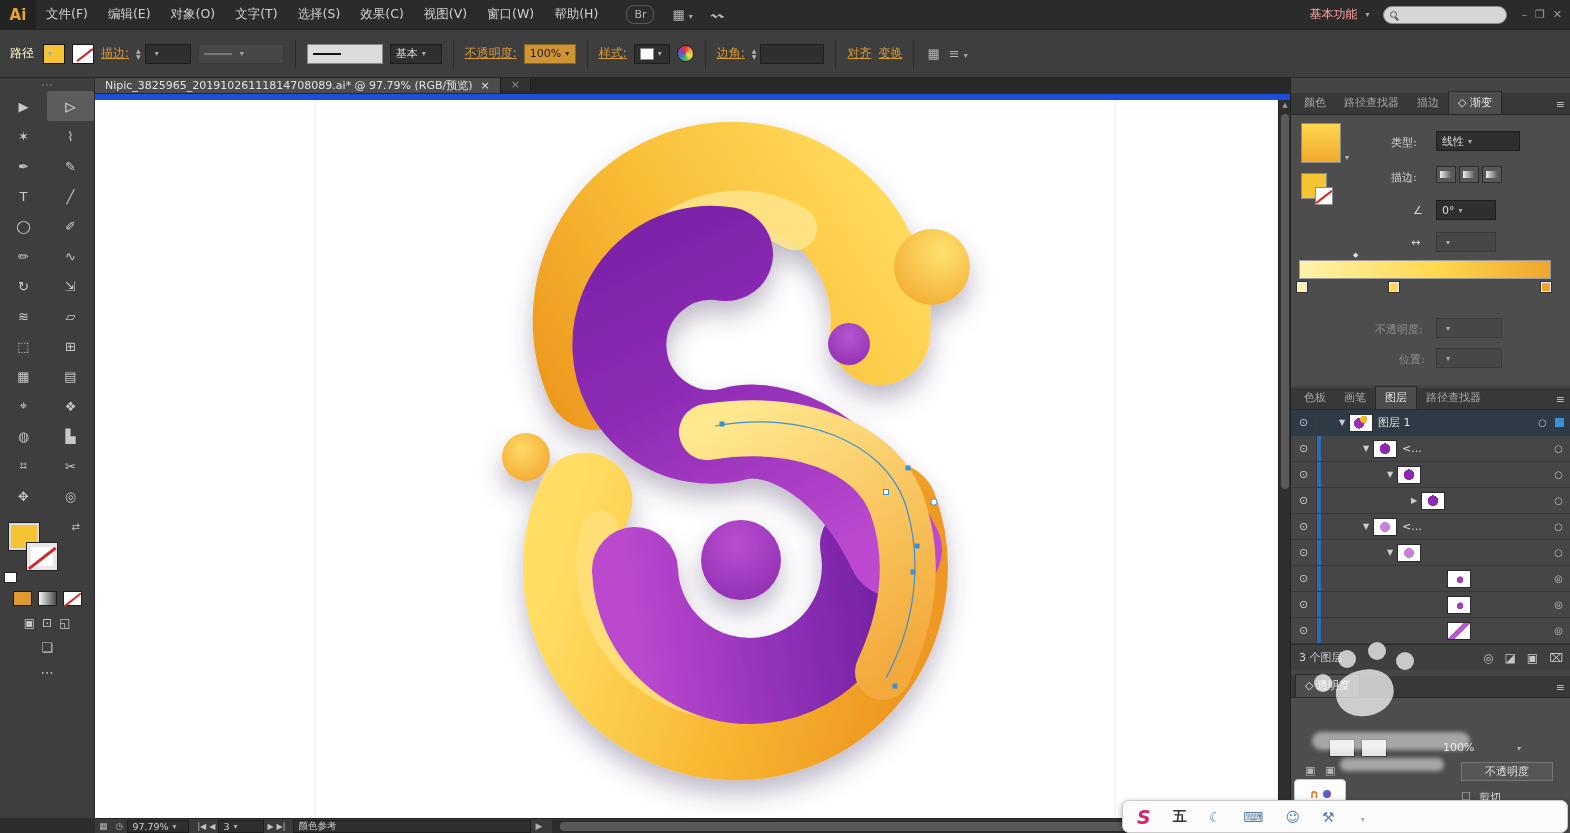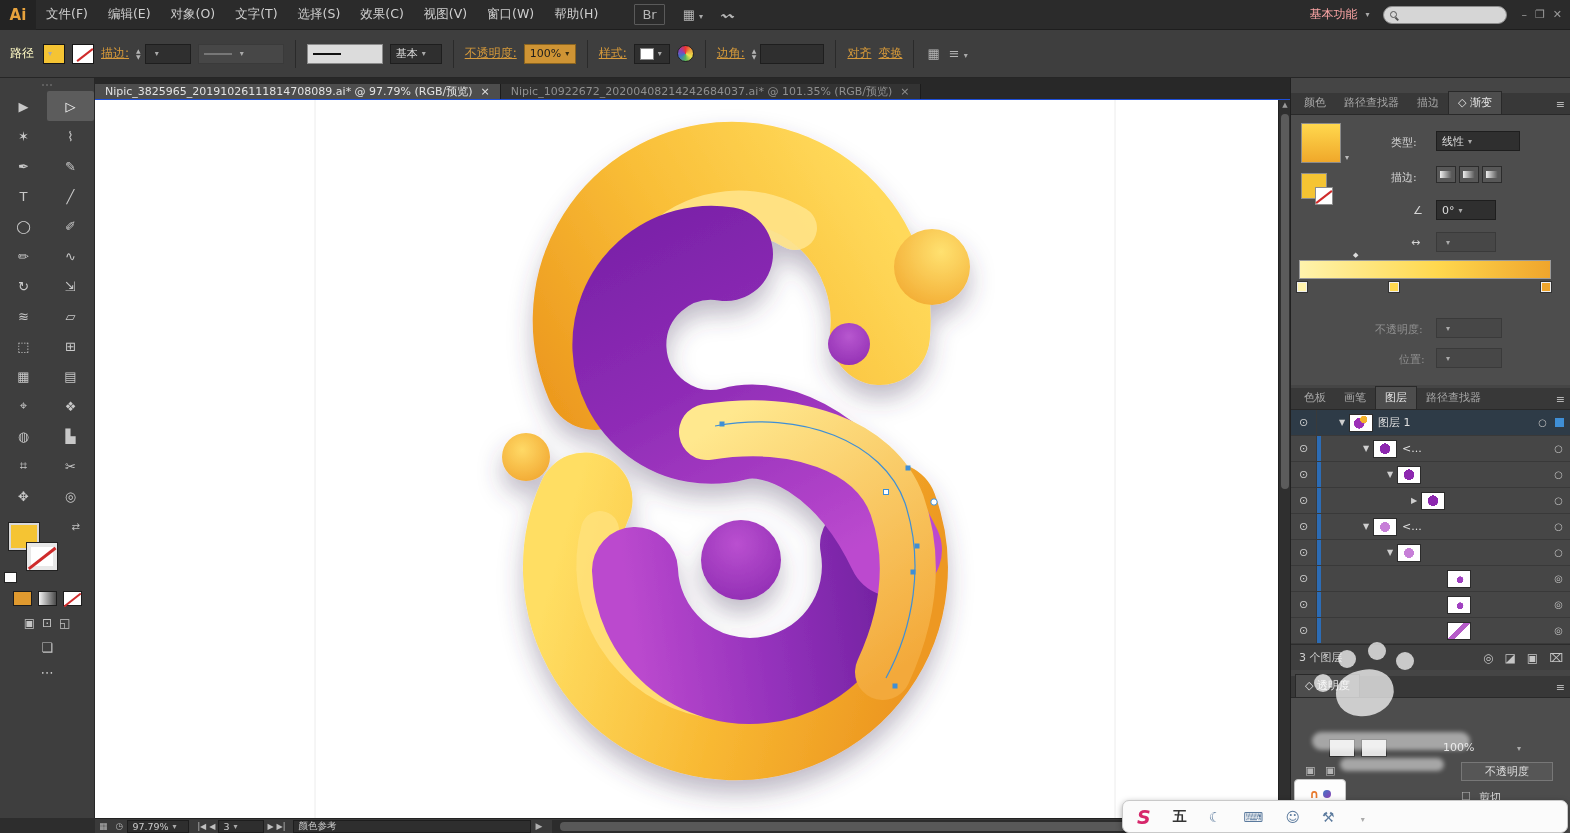--- a/index.html
+++ b/index.html
@@ -3,21 +3,21 @@
 <meta charset="utf-8">
 <style>
 *{margin:0;padding:0;box-sizing:border-box}
 html,body{width:1570px;height:833px;overflow:hidden}
 body{position:relative;background:#2d2d2d;font-family:"DejaVu Sans","Liberation Sans",sans-serif;font-size:12px;color:#d4d4d4}
 
 
 .menubar{position:absolute;left:0;top:0;width:1570px;height:30px;background:#2b2b2b;border-bottom:1px solid #1e1e1e;display:flex;align-items:center;z-index:20}
 .ai-logo{width:36px;height:30px;background:#232323;color:#e8a33d;font-weight:bold;font-size:15px;display:flex;align-items:center;justify-content:center}
 .menu-item{padding:0 10px;height:30px;display:flex;align-items:center;color:#cfcfcf;font-size:12.5px;cursor:default}
-.br-btn{margin-left:26px;padding:2px 7px;border:1px solid #5a5a5a;border-radius:1px;color:#b5b5b5;font-size:13px}
+.br-btn{margin-left:18px;padding:2px 7px;border:1px solid #5a5a5a;border-radius:8px;color:#b5b5b5;font-size:11px}
 .mb-icon{margin-left:18px;color:#b5b5b5;font-size:13px}
 .mb-right{margin-left:auto;display:flex;align-items:center;gap:14px;padding-right:8px}
 .workspace{color:#fca5a5;font-size:12px;display:flex;align-items:center;gap:4px}
 .searchbox{width:124px;height:18px;background:#d6d6d6;border:1px solid #8c8c8c;border-radius:9px;display:flex;align-items:center;padding:0 6px;gap:4px}
 .mag{width:7px;height:7px;border:1.5px solid #555;border-radius:50%;position:relative;flex:none}
 .mag::after{content:"";position:absolute;width:4px;height:1.5px;background:#555;transform:rotate(45deg);right:-3px;bottom:-2px}
 .searchbox input{flex:1;border:none;background:transparent;font-size:10px;color:#333;outline:none;min-width:10px}
 .winbtns{display:flex;gap:8px;color:#9a9a9a;font-size:11px}
 
 
@@ -33,21 +33,21 @@
 .swatch{width:22px;height:20px;border:1px solid #161616;position:relative;flex:none}
 .swatch.fill{background:#f5c433}
 .swatch.stroke{background:#fff}
 .swatch.stroke::after,.none-slash::after{content:"";position:absolute;left:-2px;right:-2px;top:50%;height:2px;background:#cf2b2b;transform:rotate(-38deg)}
 .stepper{display:inline-flex;flex-direction:column;justify-content:center;color:#b5b5b5;font-size:6px;line-height:6px;margin-right:-3px}
 .vsep{width:1px;height:28px;background:#2a2a2a;margin:0 4px}
 .recolor{width:17px;height:17px;border-radius:50%;background:conic-gradient(#e33,#e8a33d,#efe34a,#59b55a,#3f76c5,#8e3fb5,#e33);border:1px solid #222}
 .strokeline{display:inline-block;width:28px;height:2px;background:#111;margin-right:4px}
 
 
-.tabbar{position:absolute;left:95px;top:78px;width:1195px;height:22px;background:#282828;border-bottom:1px solid #1d4ed8;display:flex;align-items:flex-end;z-index:15}
+.tabbar{position:absolute;left:95px;top:78px;width:1195px;height:22px;background:#282828;border-bottom:6px solid #1d4ed8;display:flex;align-items:flex-start;z-index:15}
 .doctab{display:flex;align-items:center;padding:0 10px;font-size:11px;border-right:1px solid #1c1c1c;gap:8px;white-space:nowrap}
 .doctab.active{background:#4d4d4d;color:#e2e2e2}
 .doctab.inactive{background:#333;color:#8f8f8f}
 .doctab .x{font-size:11px;color:inherit}
 
 
 .toolbar{position:absolute;left:0;top:78px;width:95px;height:740px;background:#3e3e3e;border-right:1px solid #272727;z-index:15}
 .tb-grip{height:13px;display:flex;align-items:center;justify-content:center;gap:2px}
 .tb-grip i{width:2px;height:2px;background:#6a6a6a;border-radius:50%}
 .tools{display:grid;grid-template-columns:1fr 1fr}
@@ -217,21 +217,20 @@
   <span class="mb-icon" style="margin-left:2px">▦</span>
   <span class="mb-icon dd" style="margin-left:2px">≡</span>
 </div>
 
 <div class="tabbar">
   <div class="doctab active">
     <span>Nipic_3825965_20191026111814708089.ai* @ 97.79% (RGB/预览)</span>
     <span class="x">×</span>
   </div>
   <div class="doctab inactive">
-    <span>Nipic_10922672_20200408214242684037.ai* @ 101.35% (RGB/预览)</span>
     <span class="x">×</span>
   </div>
 </div>
 
 <div class="toolbar">
   <div class="tb-grip">
       <i></i>
       <i></i>
       <i></i>
     </div>

